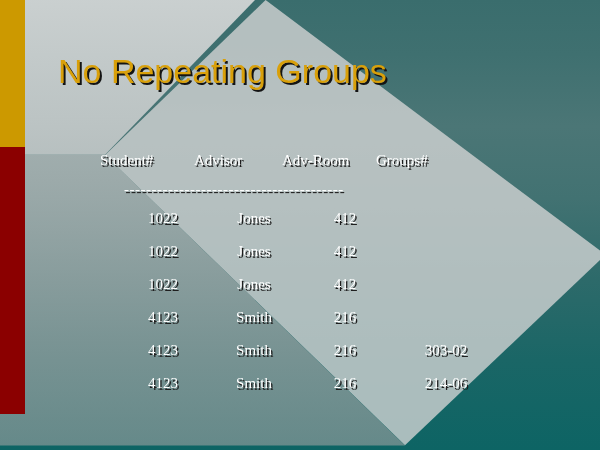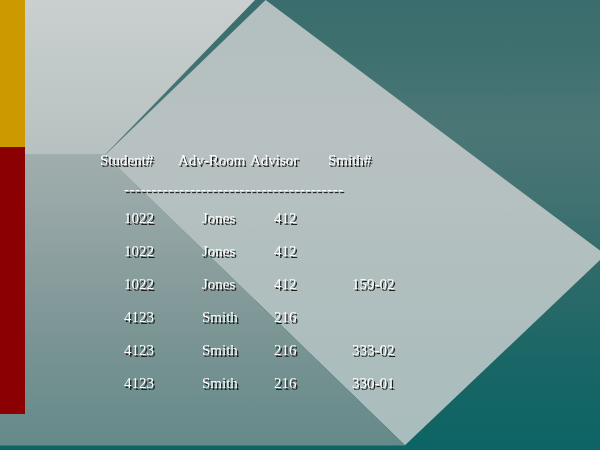--- a/index.html
+++ b/index.html
@@ -111,29 +111,30 @@
     left: 100px;
     top: 152px;
     width: 420px;
     font-family: "Liberation Serif", serif;
     color: #ffffff;
     font-size: 15px;
   }
   .trow {
     display: grid;
     grid-template-columns: 78px 72px 78px 92px;
+    column-gap: 16px;
     margin-bottom: 12px;
   }
   .thead .cell {
     text-align: left;
     text-shadow: 1.5px 1.5px 0 #1e1e1e;
     white-space: nowrap;
   }
   .tbody .cell {
-    text-align: left;
+    text-align: center;
     text-shadow: 1.5px 1.5px 0 #1e1e1e;
     white-space: nowrap;
   }
   .tbody .trow {
     margin-bottom: 16px;
     padding-left: 24px;
   }
   .divider {
     margin-top: 2px;
     margin-bottom: 12px;
@@ -152,28 +153,29 @@
 <div id="slide">
 
   <div class="bg-gradient"></div>
   <div class="diamond"></div>
   <div class="diamond-light"></div>
   <div class="diamond-lowerleft"></div>
 
   <div class="left-bar-gold"></div>
   <div class="left-bar-red"></div>
 
+  <div class="title">No Repeating Groups</div>
 
   <div class="table-block">
 
     <div class="trow thead">
       <span class="cell">Student#</span>
+      <span class="cell">Advisor</span>
       <span class="cell">Adv-Room</span>
-      <span class="cell">Advisor</span>
-      <span class="cell">Smith#</span>
+      <span class="cell">Groups#</span>
     </div>
 
     <div class="divider">----------------------------------------</div>
 
     <div class="tbody">
 
       <div class="trow">
         <span class="cell">1022</span>
         <span class="cell">Jones</span>
         <span class="cell">412</span>
@@ -182,39 +184,38 @@
       <div class="trow">
         <span class="cell">1022</span>
         <span class="cell">Jones</span>
         <span class="cell">412</span>
       </div>
 
       <div class="trow">
         <span class="cell">1022</span>
         <span class="cell">Jones</span>
         <span class="cell">412</span>
-        <span class="cell">159-02</span>
       </div>
 
       <div class="trow">
         <span class="cell">4123</span>
         <span class="cell">Smith</span>
         <span class="cell">216</span>
       </div>
 
       <div class="trow">
         <span class="cell">4123</span>
         <span class="cell">Smith</span>
         <span class="cell">216</span>
-        <span class="cell">333-02</span>
+        <span class="cell">303-02</span>
       </div>
 
       <div class="trow">
         <span class="cell">4123</span>
         <span class="cell">Smith</span>
         <span class="cell">216</span>
-        <span class="cell">330-01</span>
+        <span class="cell">214-06</span>
       </div>
 
     </div>
   </div>
 
 </div>
 
 </body></html>

